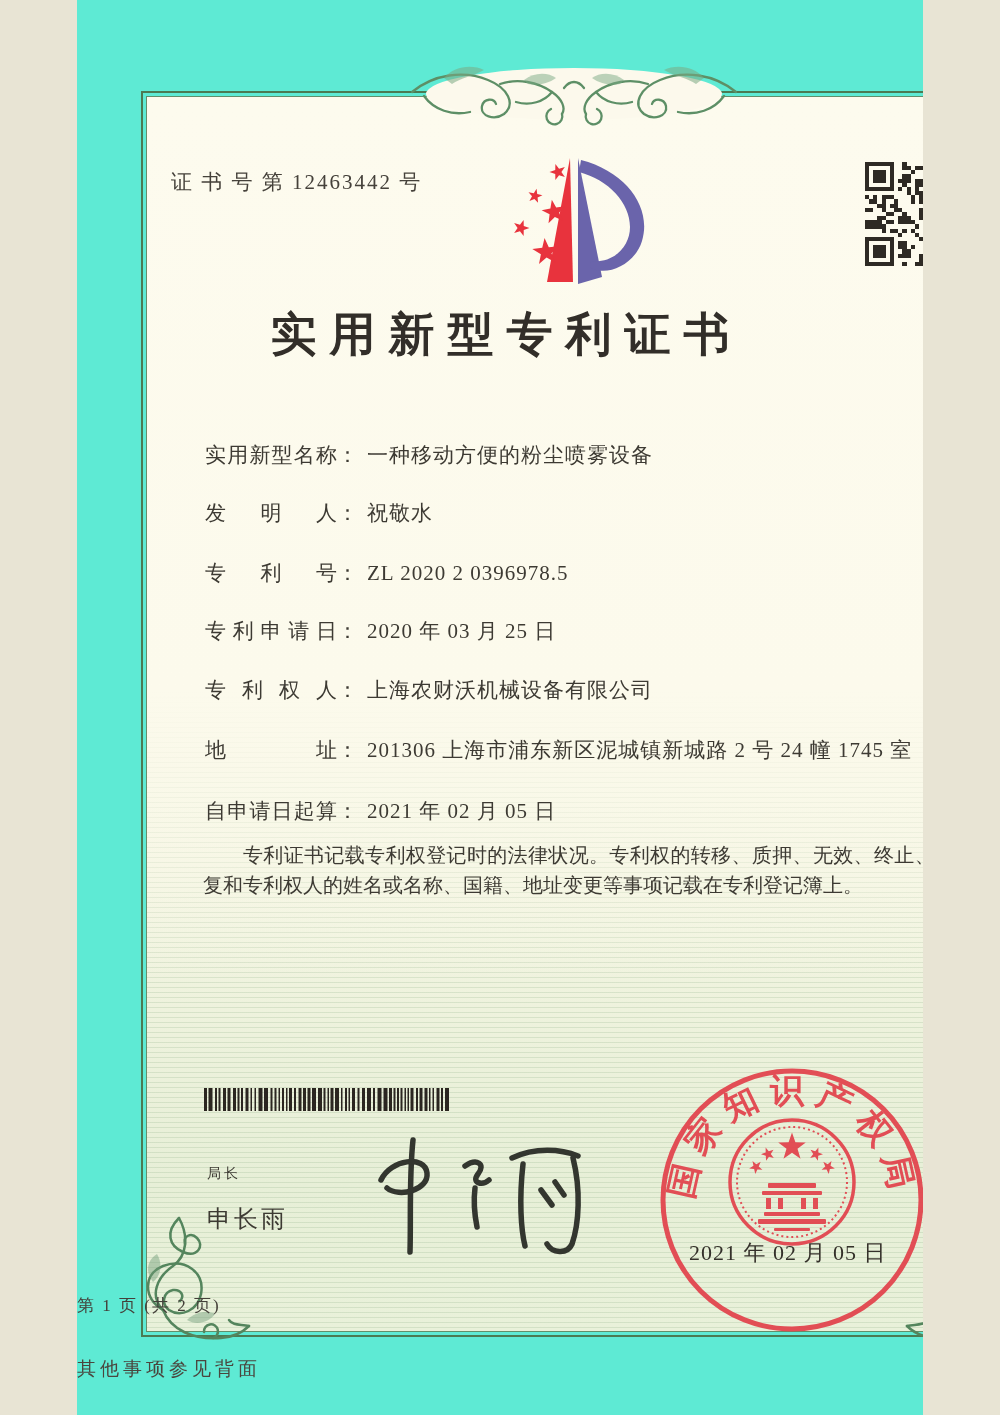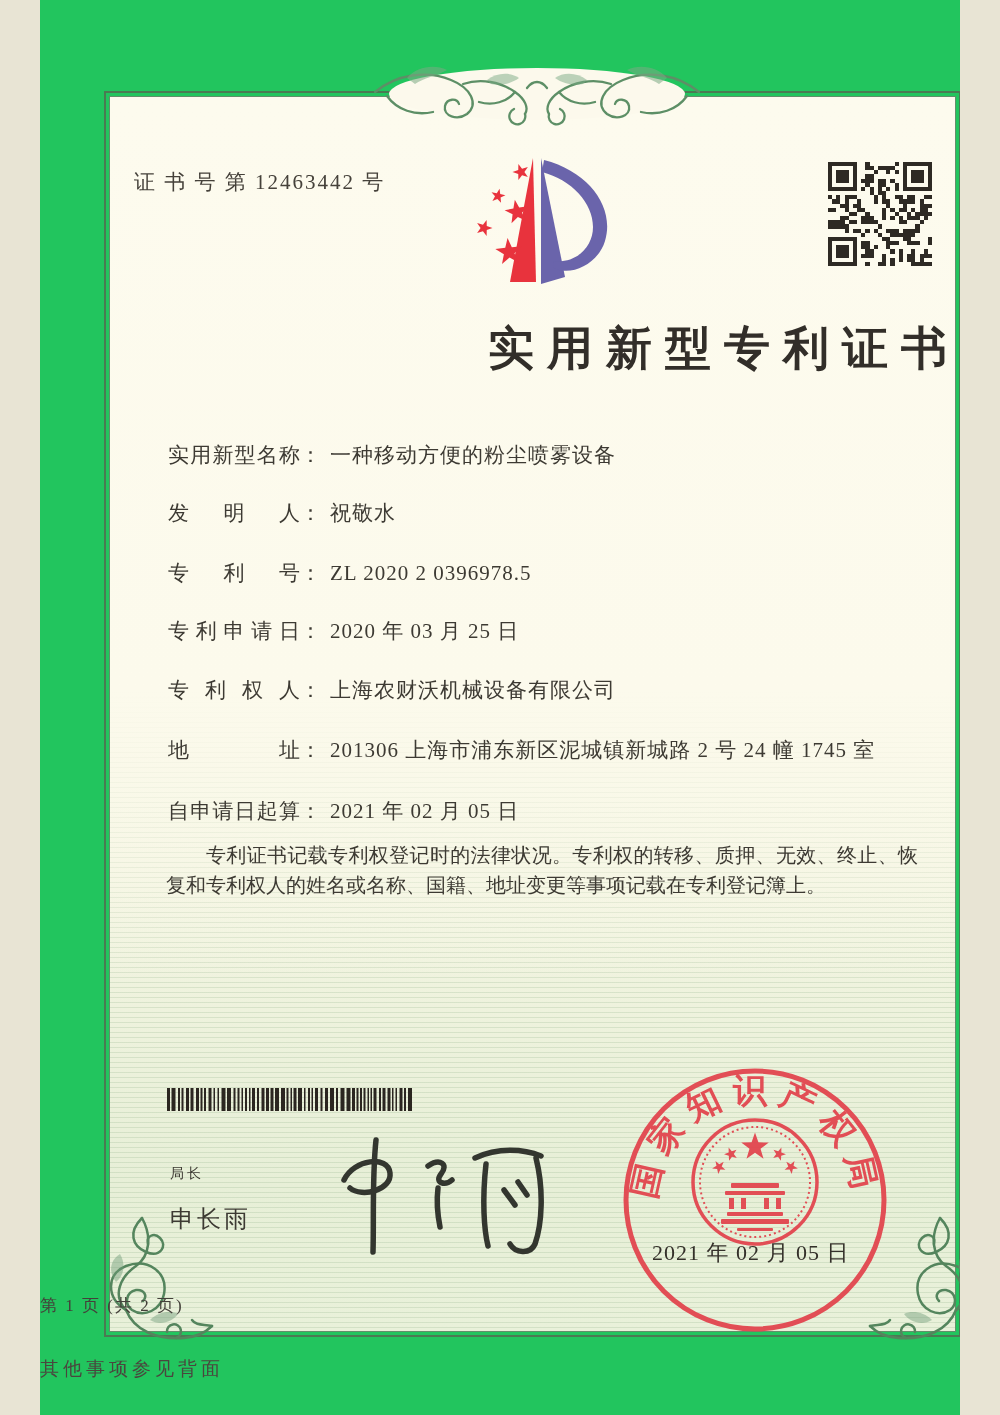--- a/index.html
+++ b/index.html
@@ -1,18 +1,18 @@
 <!DOCTYPE html>
 <html><head>
 <meta charset="utf-8">
 <style>
   html,body{margin:0;padding:0;background:#e8e4d4;}
   .page{
-    position:relative;width:920px;height:1415px;margin:0 auto;
-    background:#22c55e;overflow:hidden;
+    position:relative;width:846px;height:1415px;margin:0 auto;
+    background:#5eead4;overflow:hidden;
     font-family:"Liberation Serif","DejaVu Serif",serif;
     color:#3d3a33;
   }
   
   .frame{
     position:absolute;left:64px;top:91px;width:853px;height:1242px;
     border:2.5px solid #4b7a53;z-index:2;
   }
   .frame::before{
     content:"";position:absolute;inset:3px;border:1.5px solid #628f6a;
@@ -22,21 +22,21 @@
     position:absolute;left:70px;top:97px;width:845px;height:1234px;z-index:1;
     background:
       linear-gradient(180deg,#fdfbee 0%,#fcfaec 48%,rgba(252,250,236,0) 72%),
       repeating-linear-gradient(180deg,rgba(122,162,118,0.20) 0 1px,rgba(0,0,0,0) 1px 5px),
       linear-gradient(180deg,#fdfbee 0%,#f4f5e2 62%,#e7efd7 88%,#e9f1da 100%);
   }
   .cert-no{position:absolute;left:94px;top:168px;font-size:21px;letter-spacing:2px;color:#45413a;z-index:3;}
   .logo{position:absolute;left:418px;top:146px;z-index:3;}
   .qr{position:absolute;left:788px;top:162px;z-index:3;}
   .title{
-    position:absolute;left:0;right:0;top:318px;margin:0;text-align:right;z-index:3;
+    position:absolute;left:0;right:0;top:304px;margin:0;text-align:center;z-index:3;
     font-size:46px;font-weight:700;letter-spacing:13px;text-indent:13px;color:#322e29;
   }
   .fields{position:absolute;left:128px;top:0;width:744px;z-index:3;font-size:21px;}
   .row{position:absolute;left:0;width:744px;white-space:nowrap;}
   .lbl{
     display:inline-block;width:132px;vertical-align:bottom;
     text-align:justify;text-align-last:justify;-moz-text-align-last:justify;
   }
   .val{padding-left:9px;letter-spacing:1px;}
   .row2-part{position:absolute;left:380px;top:0;white-space:nowrap;}

